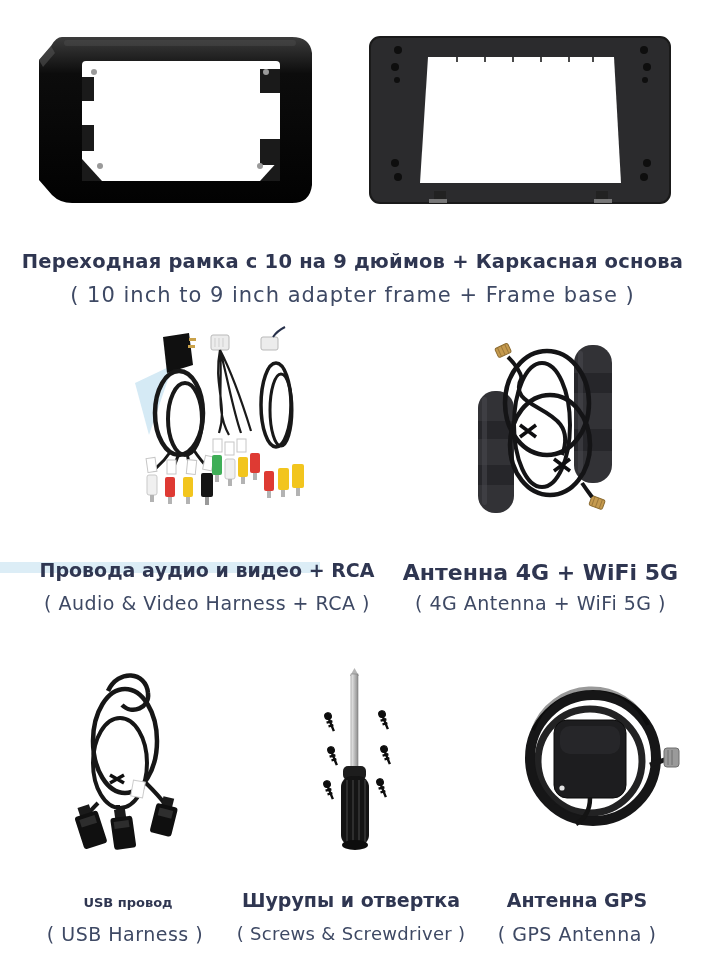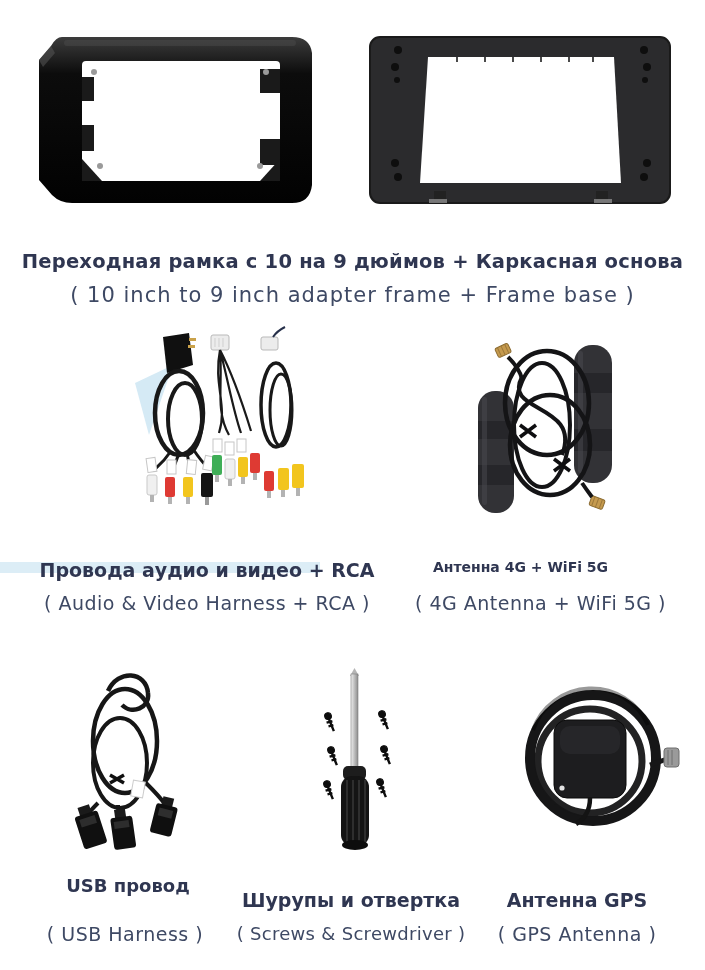--- a/index.html
+++ b/index.html
@@ -158,21 +158,21 @@
     <g transform="rotate(20 136 170)">
       <rect x="128" y="165" width="14" height="10" rx="2" fill="#c59a4e" stroke="#8a6a30"></rect>
       <path d="M131,165 v10 M135,165 v10 M139,165 v10" stroke="#9c783a" stroke-width="1"></path>
     </g>
     <path d="M120,150 C124,156 127,160 130,164" fill="none" stroke="#141416" stroke-width="4"></path>
   </svg>
 
   <div class="cap cap-en" style="left:0;top:564px;width:414px;font-size:19px;letter-spacing:0.5px">( Audio &amp; Video Harness + RCA )</div>
   <div class="cap cap-ru" style="left:0;top:531px;width:414px;font-size:19px">Провода аудио и видео + RCA</div>
 
-  <div class="cap cap-ru" style="left:368px;top:531px;width:305px;font-size:14px">Антенна 4G + WiFi 5G</div>
+  <div class="cap cap-ru" style="left:388px;top:531px;width:305px;font-size:22px">Антенна 4G + WiFi 5G</div>
   <div class="cap cap-en" style="left:388px;top:564px;width:305px;font-size:19px;letter-spacing:0.5px">( 4G Antenna + WiFi 5G )</div>
 
   <svg class="photo" style="left:60px;top:663px" width="140" height="195" viewBox="0 0 140 195">
     <path d="M48,28 C58,6 86,8 88,30 C90,45 72,52 62,42" fill="none" stroke="#161616" stroke-width="4.5"></path>
     <ellipse cx="65" cy="78" rx="32" ry="52" fill="none" stroke="#161616" stroke-width="4.5"></ellipse>
     <ellipse cx="60" cy="100" rx="27" ry="45" fill="none" stroke="#161616" stroke-width="4"></ellipse>
     <path d="M50,112 l14,8 M64,112 l-14,8" stroke="#101010" stroke-width="3.5"></path>
     <path d="M38,140 C32,146 28,150 26,154 M58,142 C58,148 59,152 60,156 M86,120 C94,128 100,134 104,140" fill="none" stroke="#161616" stroke-width="4"></path>
     <rect x="72" y="118" width="12" height="16" fill="#ffffff" stroke="#cccccc" transform="rotate(10 78 126)"></rect>
     <g transform="rotate(-18 30 164)">
@@ -241,21 +241,21 @@
     <path d="M35,60 A62,62 0 0 1 150,55" fill="none" stroke="#000000" stroke-width="4" opacity="0.4"></path>
     <path d="M152,95 C160,92 166,90 172,88" fill="none" stroke="#161617" stroke-width="5"></path>
     <rect x="166" y="78" width="15" height="19" rx="3" fill="#9a9a9a" stroke="#6e6e6e"></rect>
     <path d="M170,80 v15 M174,80 v15" stroke="#777777" stroke-width="1.2"></path>
     <rect x="56" y="50" width="72" height="78" rx="13" fill="#1d1d1f" stroke="#0a0a0a"></rect>
     <rect x="62" y="56" width="60" height="28" rx="10" fill="#2b2b2e" opacity="0.7"></rect>
     <circle cx="64" cy="118" r="2.6" fill="#e3e3e3"></circle>
     <path d="M92,128 C92,140 88,148 78,154" fill="none" stroke="#141414" stroke-width="4.5"></path>
   </svg>
 
-  <div class="cap cap-ru" style="left:28px;top:847px;width:200px;font-size:18px">USB провод</div>
+  <div class="cap cap-ru" style="left:28px;top:867px;width:200px;font-size:13px">USB провод</div>
   <div class="cap cap-en" style="left:25px;top:895px;width:200px;font-size:19px;letter-spacing:0.5px">( USB Harness )</div>
 
   <div class="cap cap-ru" style="left:226px;top:861px;width:250px;font-size:19px">Шурупы и отвертка</div>
   <div class="cap cap-ru" style="left:462px;top:861px;width:230px;font-size:19px">Антенна GPS</div>
 
   <div class="cap cap-en" style="left:226px;top:895px;width:250px;font-size:18px;letter-spacing:0.3px">( Screws &amp; Screwdriver )</div>
   <div class="cap cap-en" style="left:462px;top:895px;width:230px;font-size:19px;letter-spacing:0.5px">( GPS Antenna )</div>
 
 </div>
 

